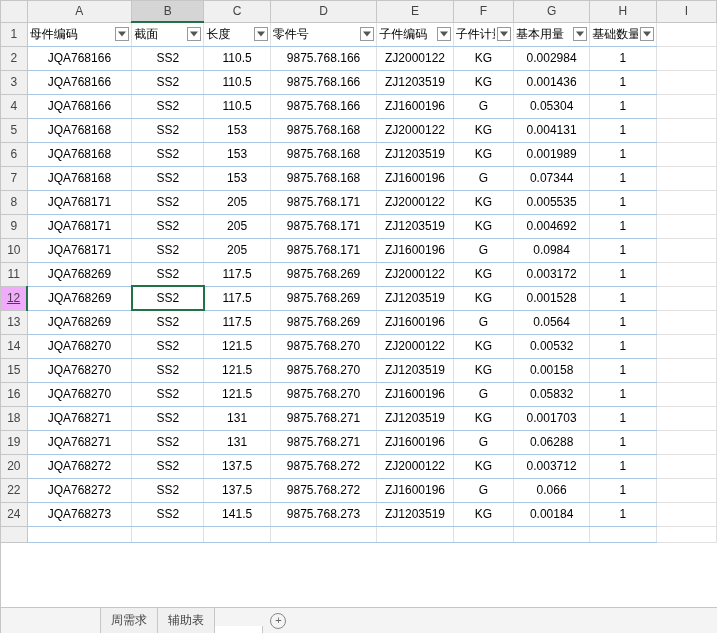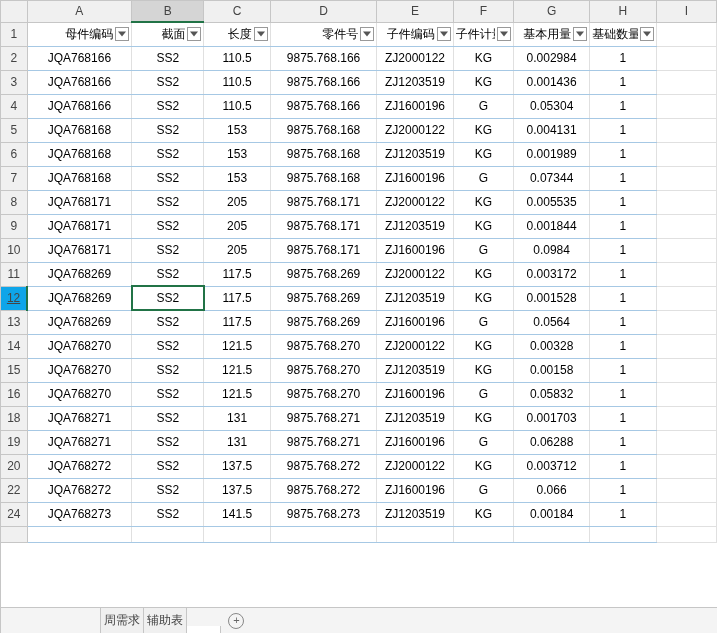--- a/index.html
+++ b/index.html
@@ -67,21 +67,21 @@
   }
   
   td.rowhdr {
     background: #f0f0f0;
     border-right: 1px solid #c6c6c6;
     border-bottom: 1px solid #c6c6c6;
     color: #444;
     font-size: 12px;
   }
   td.rowhdr.sel {
-    background: #0ea5e9;
+    background: #f0abfc;
     border-right: 2px solid #217346;
     text-decoration: underline;
   }
   
   tr.filterrow td.cell {
     font-size: 12px;
     color: #000;
   }
   tr.filterrow .hdrwrap {
     display: flex;
@@ -96,21 +96,21 @@
     border: 1px solid #999;
     background: #fff;
     margin-left: 2px;
     flex-shrink: 0;
     display: inline-flex;
     align-items: center;
     justify-content: center;
     box-sizing: border-box;
   }
   .filter-btn svg { display: block; }
-  .fh-label { flex: 1; text-align: right; overflow: hidden; text-overflow: clip; }
+  .fh-label { flex: 1; text-align: left; overflow: hidden; text-overflow: clip; }
 
   
   td.cell {
     border-right: 1px solid #e0e0e0;
     border-bottom: 1px solid #a6c8e4;
     color: #000;
     font-size: 12px;
     background: #fff;
   }
   td.cell.colI {
@@ -132,21 +132,21 @@
   .tabbar {
     height: 25px;
     border-top: 1px solid #c6c6c6;
     display: flex;
     align-items: stretch;
     background: #f4f4f4;
     font-size: 12px;
   }
   .tab-spacer-left { width: 100px; }
   .tab {
-    padding: 0 3px;
+    padding: 0 10px;
     display: flex;
     align-items: center;
     border-right: 1px solid #c6c6c6;
     border-left: 1px solid #c6c6c6;
     margin-left: -1px;
     background: #f0f0f0;
     color: #444;
     cursor: pointer;
     text-align: center;
   }
@@ -376,21 +376,21 @@
             <td class="cell colI"></td>
           </tr>
           <tr>
             <td class="rowhdr">9</td>
             <td class="cell">JQA768171</td>
             <td class="cell">SS2</td>
             <td class="cell">205</td>
             <td class="cell">9875.768.171</td>
             <td class="cell">ZJ1203519</td>
             <td class="cell">KG</td>
-            <td class="cell">0.001844</td>
+            <td class="cell">0.004692</td>
             <td class="cell">1</td>
             <td class="cell colI"></td>
           </tr>
           <tr>
             <td class="rowhdr">10</td>
             <td class="cell">JQA768171</td>
             <td class="cell">SS2</td>
             <td class="cell">205</td>
             <td class="cell">9875.768.171</td>
             <td class="cell">ZJ1600196</td>
@@ -436,21 +436,21 @@
             <td class="cell colI"></td>
           </tr>
           <tr>
             <td class="rowhdr">14</td>
             <td class="cell">JQA768270</td>
             <td class="cell">SS2</td>
             <td class="cell">121.5</td>
             <td class="cell">9875.768.270</td>
             <td class="cell">ZJ2000122</td>
             <td class="cell">KG</td>
-            <td class="cell">0.00328</td>
+            <td class="cell">0.00532</td>
             <td class="cell">1</td>
             <td class="cell colI"></td>
           </tr>
           <tr>
             <td class="rowhdr">15</td>
             <td class="cell">JQA768270</td>
             <td class="cell">SS2</td>
             <td class="cell">121.5</td>
             <td class="cell">9875.768.270</td>
             <td class="cell">ZJ1203519</td>

